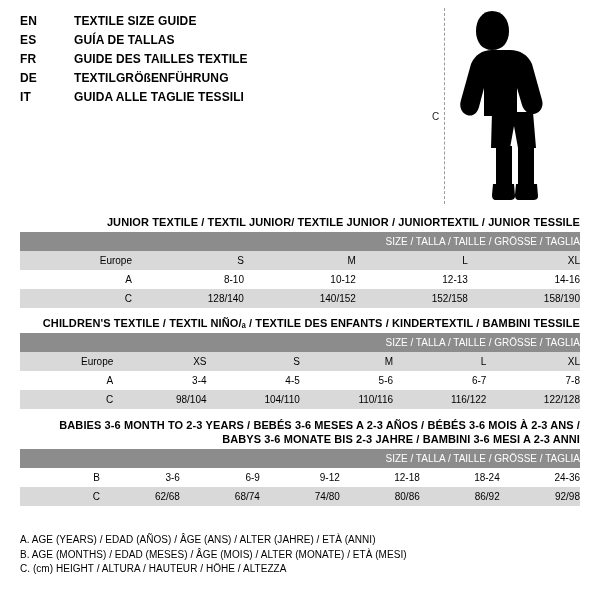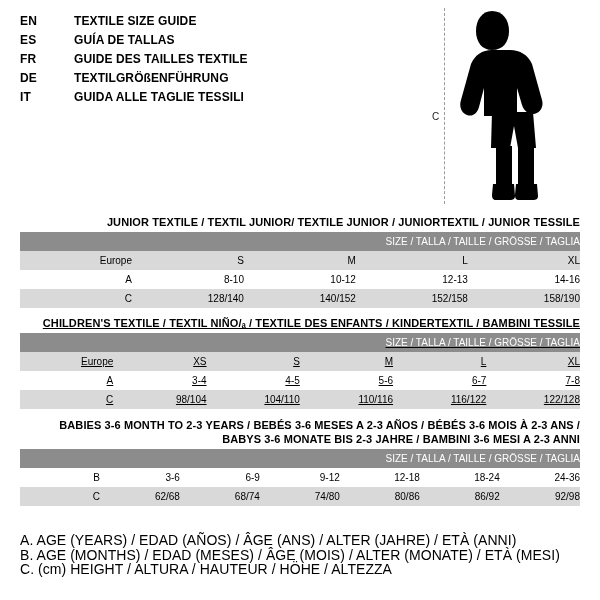--- a/index.html
+++ b/index.html
@@ -116,21 +116,21 @@
     width: 88px;
   }
 
   
   .legend {
     position: absolute;
     left: 20px;
     width: 560px;
   }
   .legend div {
-    font-size: 14px;
+    font-size: 10px;
     line-height: 14.5px;
     letter-spacing: 0.05px;
   }
 </style>
 </head>
 <body>
 
 <div class="page">
 
   <div class="lang-block">
@@ -204,21 +204,21 @@
         <td class="first-col">C</td>
         <td>128/140</td>
         <td>140/152</td>
         <td>152/158</td>
         <td>158/190</td>
       </tr>
     </tbody>
       </table>
   </div>
 
-  <div class="section" style="top:316px;text-decoration:underline;">
+  <div class="section" style="top:316px;">
     <div class="section-title">CHILDREN'S TEXTILE / TEXTIL NIÑO/ₐ / TEXTILE DES ENFANTS / KINDERTEXTIL / BAMBINI TESSILE</div>
     <table class="size-table">
       <tbody>
           <tr class="head-row">
         <td class="first-col" colspan="6">SIZE / TALLA / TAILLE / GRÖSSE / TAGLIA</td>
       </tr>
       <tr class="sub-row">
         <td class="first-col">Europe</td>
         <td>XS</td>
         <td>S</td>

